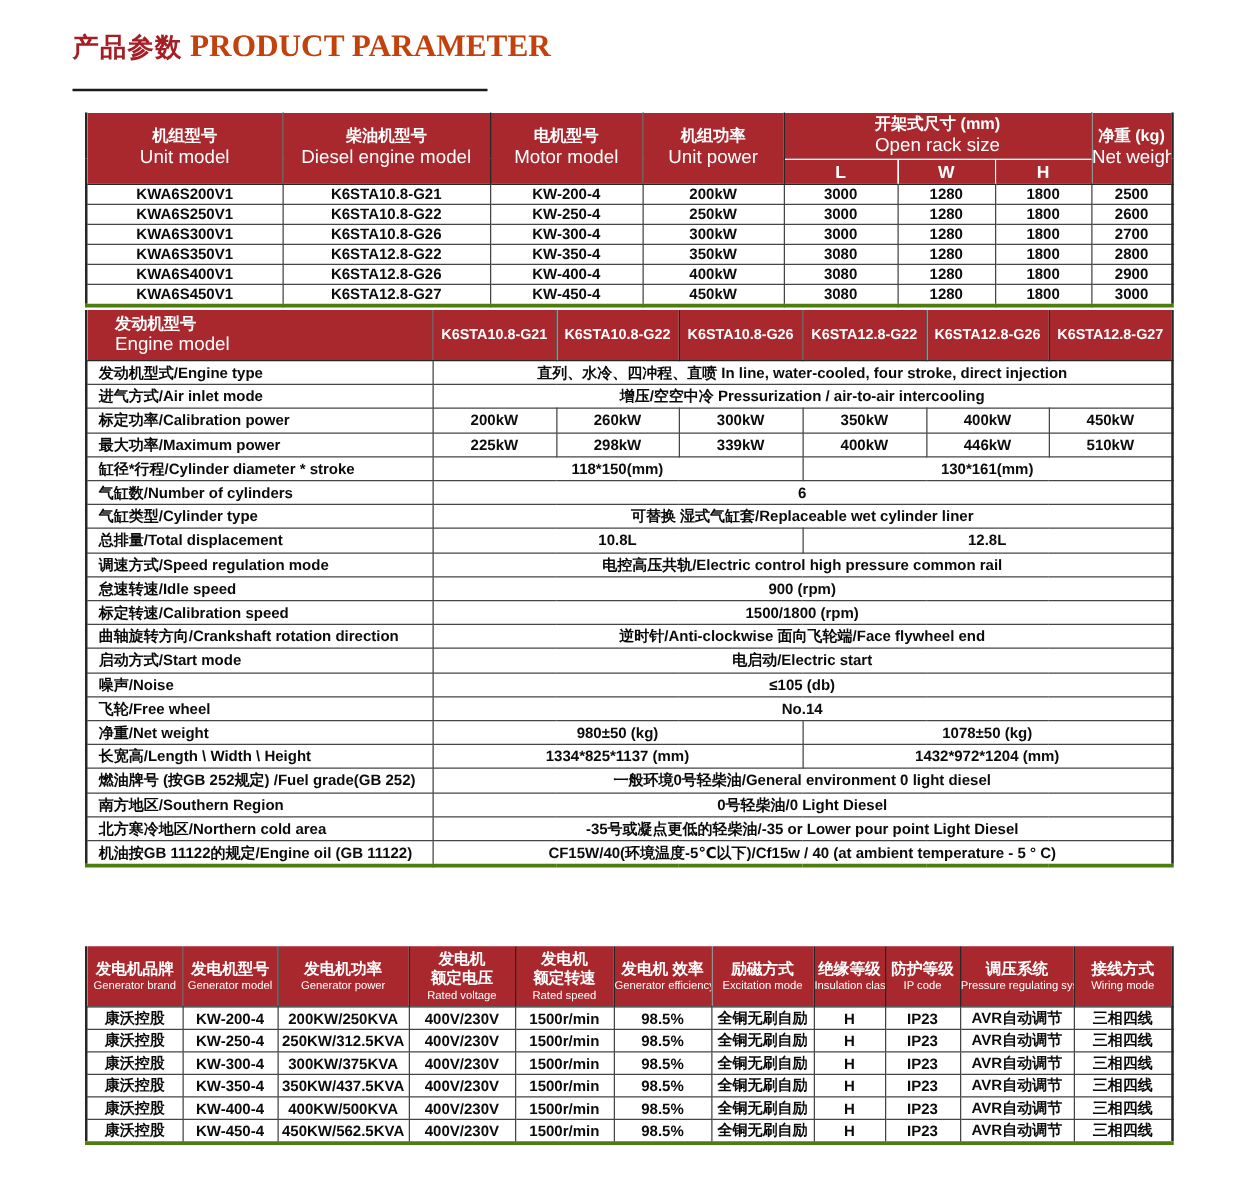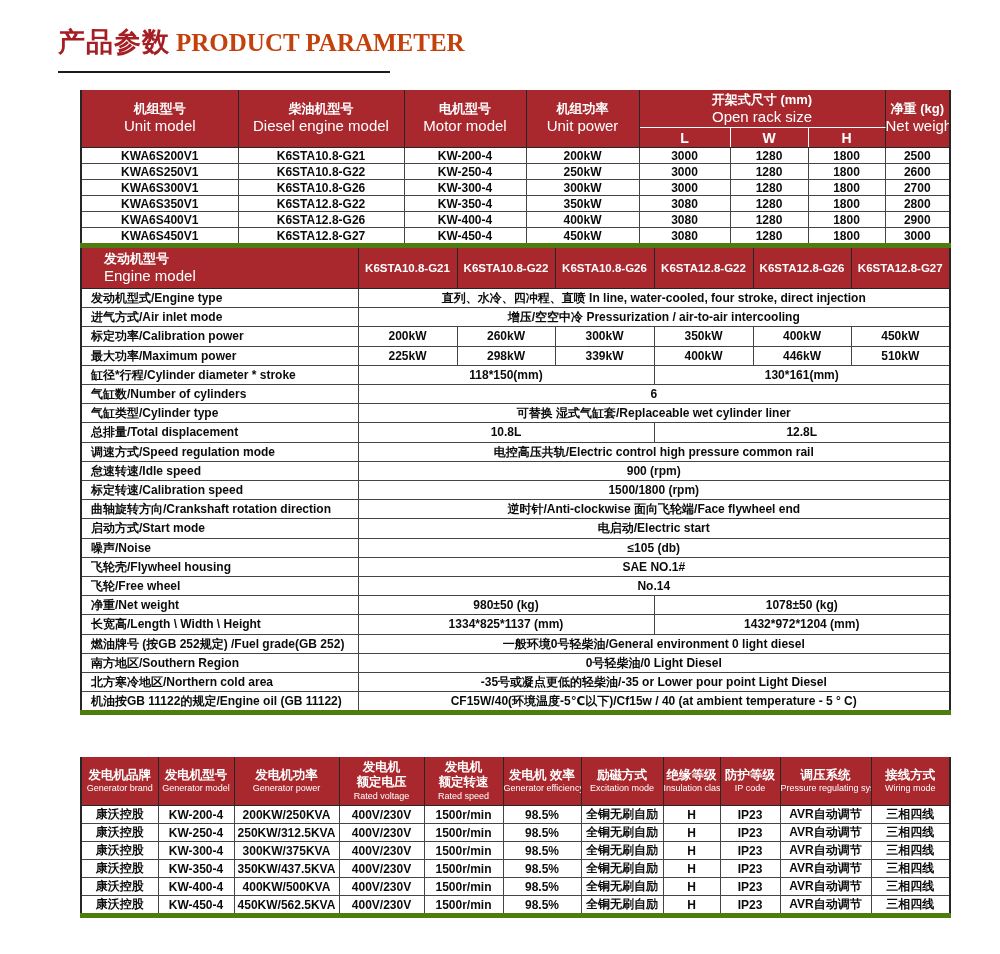--- a/index.html
+++ b/index.html
@@ -1,27 +1,27 @@
 <!DOCTYPE html>
 <html><head>
 <meta charset="utf-8">
 <style>
   html,body{margin:0;padding:0;background:#ffffff;}
   body{width:1000px;height:954px;font-family:"Liberation Sans","DejaVu Sans",sans-serif;}
   .page{position:relative;width:1000px;height:954px;background:#fff;overflow:hidden;}
 
   
   .title-wrap{position:absolute;left:58px;top:24px;white-space:nowrap;}
-  .title-zh{font-size:27px;font-weight:700;color:#a41e23;letter-spacing:1px;}
+  .title-zh{font-size:21px;font-weight:700;color:#a41e23;letter-spacing:1px;}
   .title-en{font-family:"Liberation Serif","DejaVu Serif",serif;font-size:25px;font-weight:700;color:#c2410c;margin-left:6px;}
   .rule{position:absolute;left:58px;top:71px;width:332px;height:2px;background:#1b1b1b;}
 
   
-  table.spec{position:absolute;left:80px;width:869px;border-collapse:collapse;table-layout:fixed;
-             border:2px solid #262626;border-top:none;border-bottom:5px solid #4d7c0f;}
+  table.spec{position:absolute;left:68px;width:869px;border-collapse:collapse;table-layout:fixed;
+             border:2px solid #262626;border-top:none;border-bottom:3px solid #4d7c0f;}
   table.spec th,table.spec td{overflow:hidden;white-space:nowrap;padding:0;}
   table.spec thead th{background:#a8282e;color:#ffffff;border:1px solid #262626;border-top:none;vertical-align:middle;text-align:center;}
   table.spec tbody td{border:1px solid #454545;text-align:center;font-size:12px;font-weight:700;color:#0b0b0b;background:#fff;vertical-align:middle;}
   .hz{font-size:13px;font-weight:700;line-height:1.25;white-space:pre-line;}
   .he{font-size:15px;font-weight:400;line-height:1.25;}
   td.lbl{text-align:left !important;padding-left:9px !important;}
 
   
   .t1{top:90px;}
   .t1 thead tr.main th{height:34px;}
@@ -250,24 +250,20 @@
         </tr>
         <tr>
           <td class="lbl">启动方式/Start mode</td>
           <td colspan="6">电启动/Electric start</td>
         </tr>
         <tr>
           <td class="lbl">噪声/Noise</td>
           <td colspan="6">≤105 (db)</td>
         </tr>
         <tr>
-          <td class="lbl">飞轮壳/Flywheel housing</td>
-          <td colspan="6">SAE NO.1#</td>
-        </tr>
-        <tr>
           <td class="lbl">飞轮/Free wheel</td>
           <td colspan="6">No.14</td>
         </tr>
         <tr>
           <td class="lbl">净重/Net weight</td>
           <td colspan="3">980±50 (kg)</td>
           <td colspan="3">1078±50 (kg)</td>
         </tr>
         <tr>
           <td class="lbl">长宽高/Length \ Width \ Height</td>

